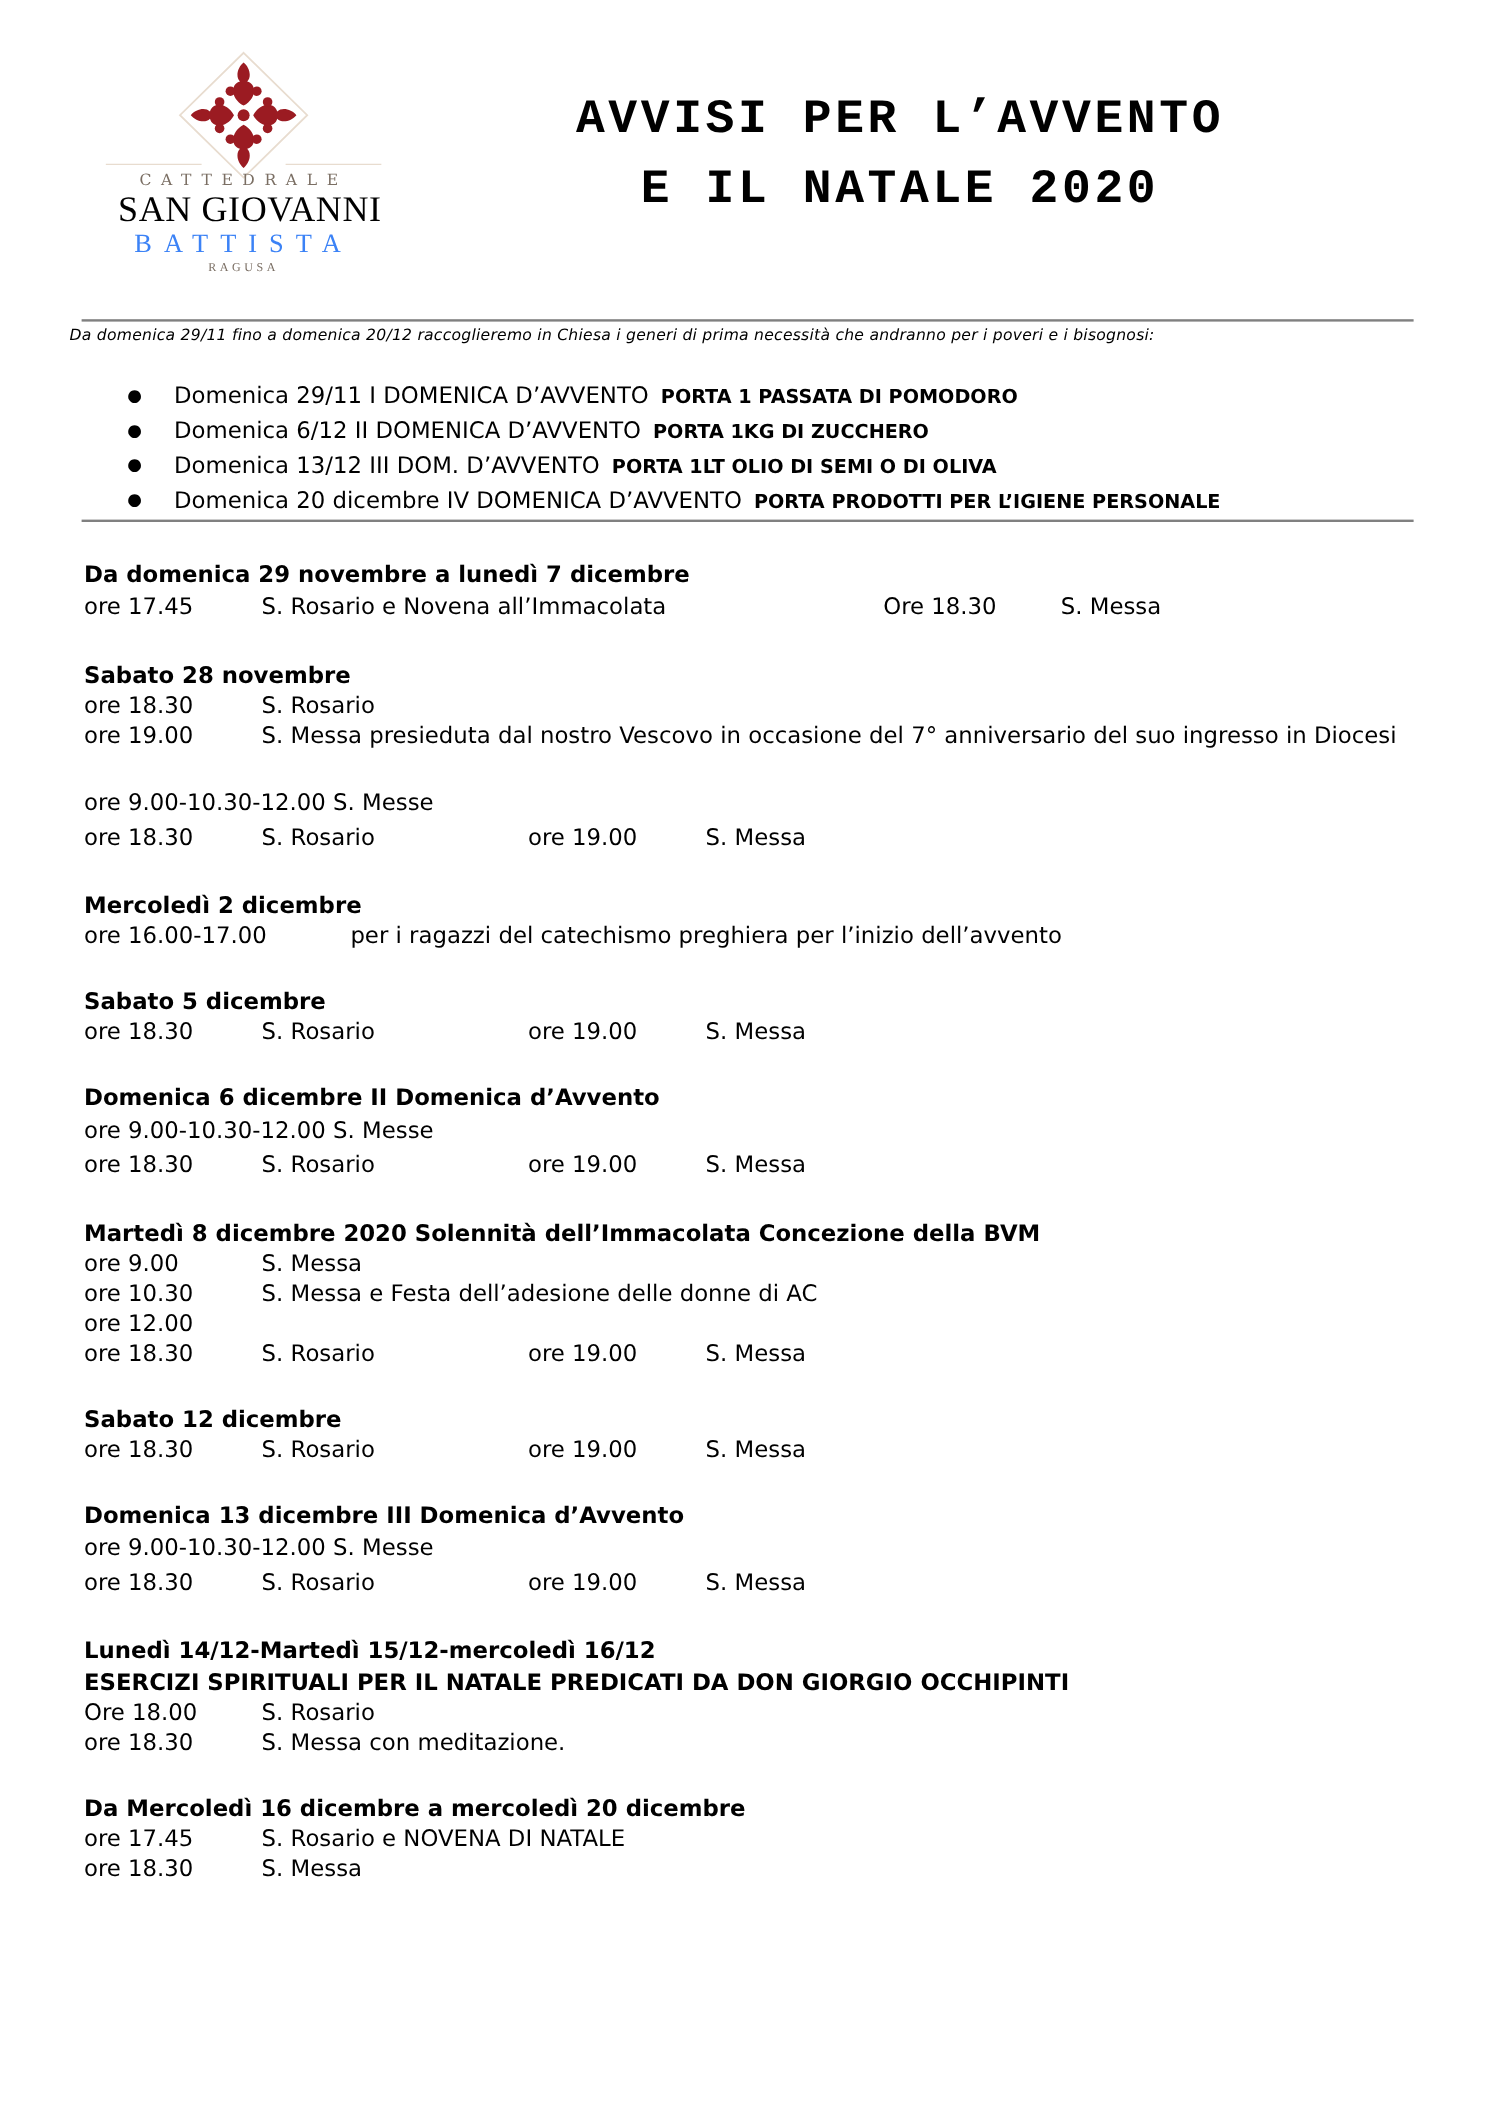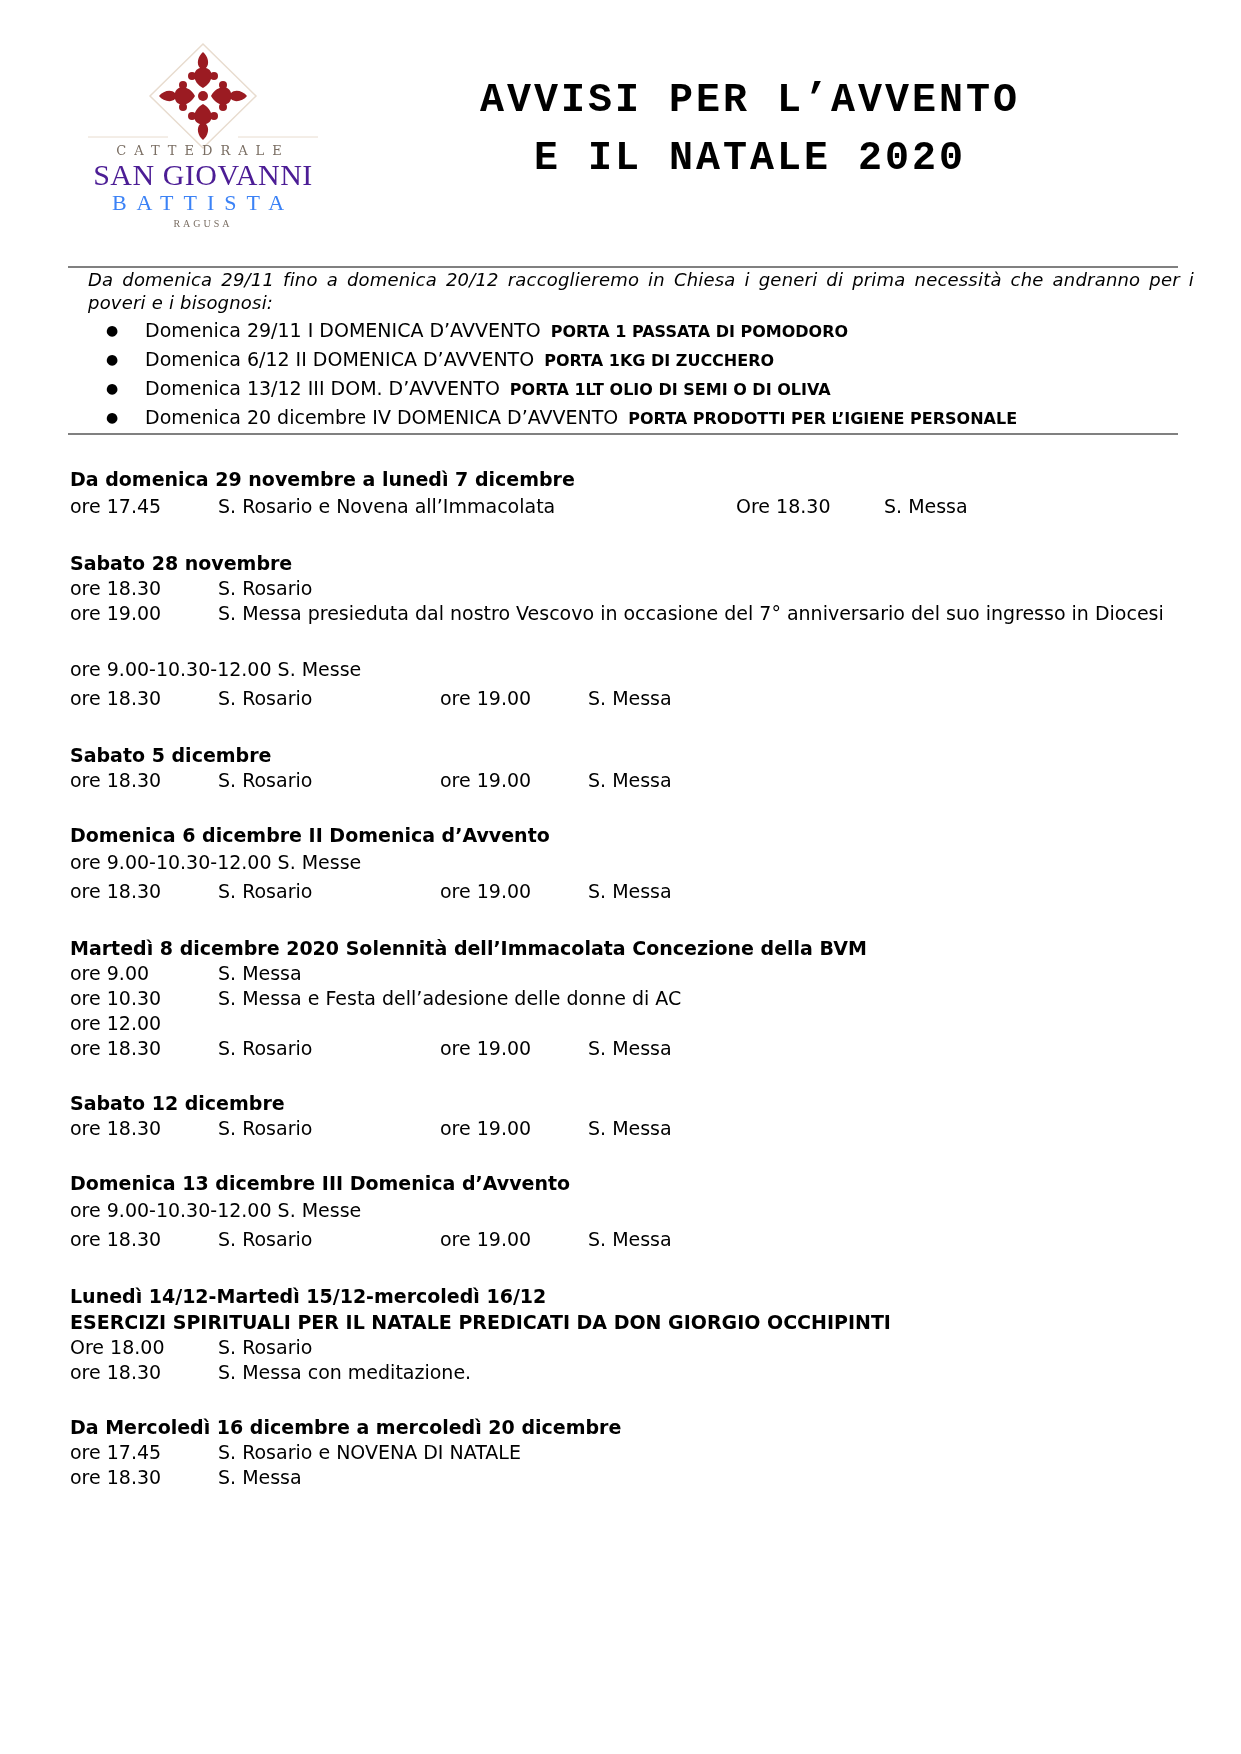--- a/index.html
+++ b/index.html
@@ -2,32 +2,32 @@
 <html><head>
 <meta charset="utf-8">
 <style>
   html,body{margin:0;padding:0;background:#ffffff;}
   body{width:1241px;height:1754px;position:relative;overflow:hidden;color:#000;
        font-family:"DejaVu Sans","Liberation Sans",sans-serif;}
   .logo{position:absolute;left:88px;top:40px;width:230px;height:190px;}
   .logo svg{position:absolute;left:0;top:0;}
   .logo .l1{position:absolute;top:103px;left:0;width:230px;text-align:center;
             font-family:"DejaVu Serif","Liberation Serif",serif;font-size:13px;letter-spacing:8px;color:#7a6e63;}
-  .logo .l2{position:absolute;top:118px;left:0;width:230px;text-align:center;
-            font-family:"Liberation Serif","DejaVu Serif",serif;font-size:30px;color:#4c1d95;letter-spacing:0.5px;}
+  .logo .l2{position:absolute;top:118px;left:0;width:230px;text-align:right;
+            font-family:"Liberation Serif","DejaVu Serif",serif;font-size:30px;color:#000000;letter-spacing:0.5px;}
   .logo .l3{position:absolute;top:150px;left:0;width:230px;text-align:center;
             font-family:"Liberation Serif","DejaVu Serif",serif;font-size:22px;color:#3b82f6;letter-spacing:10px;}
   .logo .l4{position:absolute;top:178px;left:0;width:230px;text-align:center;
             font-family:"Liberation Serif","DejaVu Serif",serif;font-size:10px;letter-spacing:3px;color:#7a6e63;}
   .title{position:absolute;left:420px;top:72px;width:660px;text-align:center;
          font-family:"Liberation Mono","DejaVu Sans Mono",monospace;font-weight:bold;
          font-size:40px;line-height:58px;letter-spacing:3px;}
   .title div{white-space:nowrap;}
   .rule{position:absolute;left:68px;width:1110px;height:0;border-top:2px solid #808080;}
-  .intro{position:absolute;left:88px;top:268px;width:1106px;font-style:italic;font-size:18px;
+  .intro{position:absolute;left:58px;top:268px;width:1106px;font-style:italic;font-size:13px;
          line-height:23px;text-align:justify;letter-spacing:0.2px;}
   .donations{position:absolute;left:106px;top:316px;list-style:none;margin:0;padding:0;}
   .donations li{height:29px;line-height:29px;font-size:19px;white-space:nowrap;position:relative;padding-left:39px;}
   .donations li .bullet{position:absolute;left:0;top:0;font-size:14px;}
   .donations li b{font-size:16px;font-weight:bold;margin-left:10px;}
   .schedule{position:absolute;left:70px;top:466px;width:1106px;font-size:19px;}
   .section{margin-bottom:29px;}
   .sec-title{font-weight:bold;line-height:26px;white-space:nowrap;}
   .row{display:flex;line-height:25px;white-space:nowrap;}
   .row .t1{width:148px;flex:none;}
@@ -126,20 +126,27 @@
       <span>ore 9.00-10.30-12.00 S. Messe</span>
     </div>
     <div class="row gap">
       <span class="t1">ore 18.30</span>
       <span class="d1">S. Rosario</span>
       <span class="t2">ore 19.00</span>
       <span class="d2">S. Messa</span>
     </div>
   </div>
 
+  <div class="section">
+    <div class="sec-title">Mercoledì 2 dicembre</div>
+    <div class="row cat">
+      <span class="t1">ore 16.00-17.00</span>
+      <span>per i ragazzi del catechismo preghiera per l’inizio dell’avvento</span>
+    </div>
+  </div>
 
   <div class="section">
     <div class="sec-title">Sabato 5 dicembre</div>
     <div class="row">
       <span class="t1">ore 18.30</span>
       <span class="d1">S. Rosario</span>
       <span class="t2">ore 19.00</span>
       <span class="d2">S. Messa</span>
     </div>
   </div>

